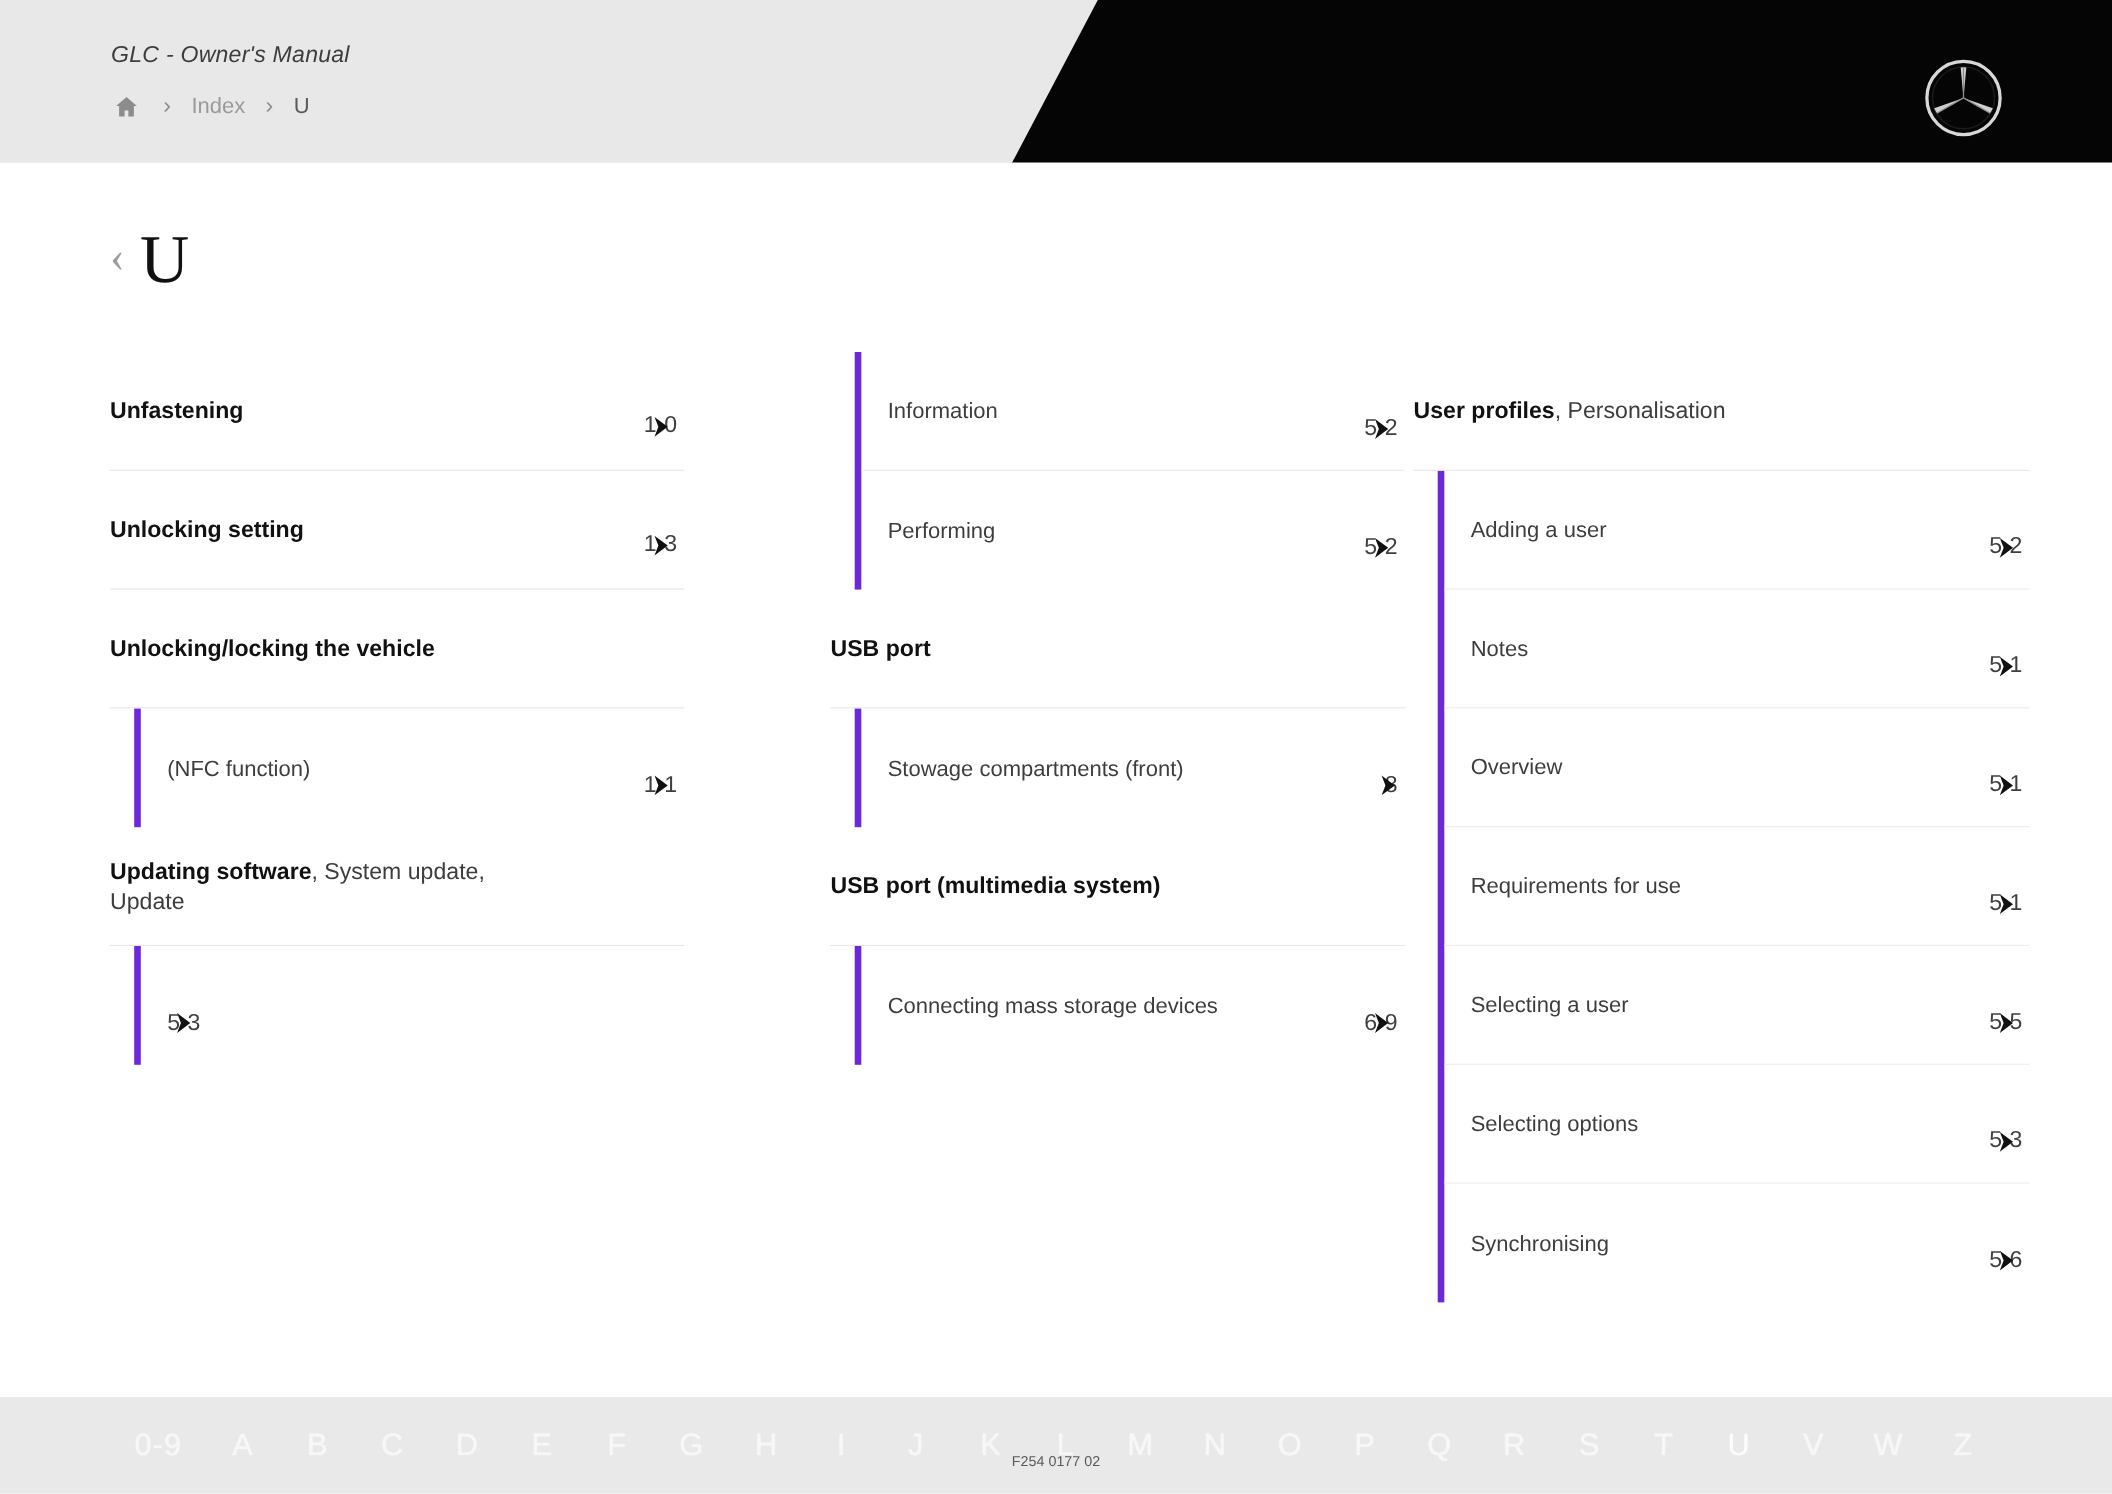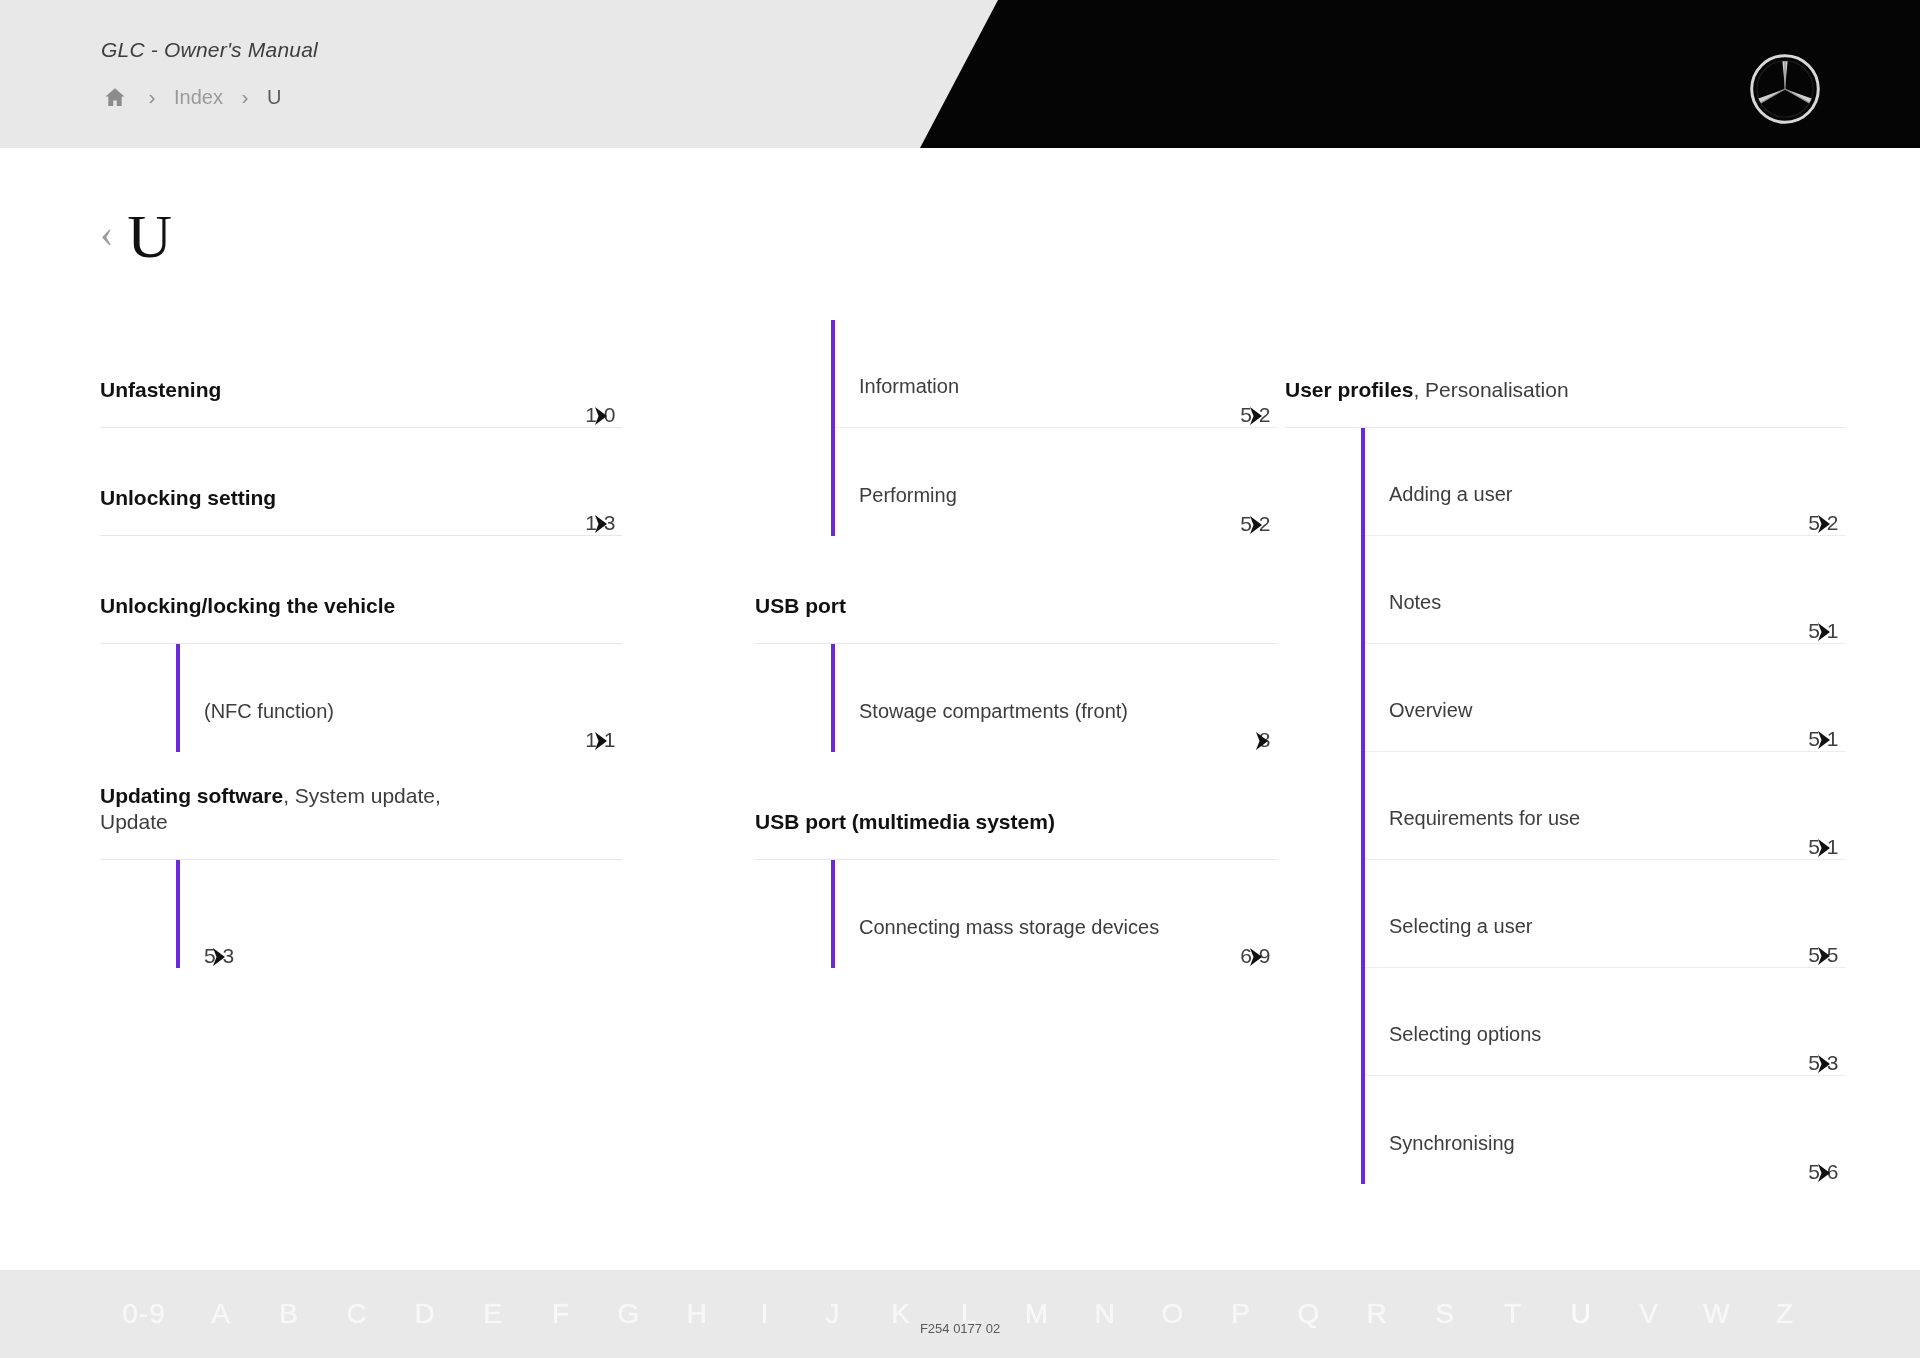--- a/index.html
+++ b/index.html
@@ -68,39 +68,39 @@
   .col{position:absolute;top:0;width:522px;}
   .col-1{left:100px;}
   .col-2{left:755px;}
   .col-3{left:1285px;width:560px;}
 
   .grp{position:relative;}
 
   
   .row{
     position:relative;
-    display:flex;align-items:flex-end;justify-content:space-between;
+    display:flex;align-items:center;justify-content:space-between;
     padding:0 6px 0 0;
     box-sizing:border-box;
   }
   .row.lvl1{
     min-height:108px;
     border-bottom:1px solid #e6e6e6;
   }
   .row.lvl1 .lbl{
     padding-top:26px;padding-bottom:24px;
     font-size:21px;font-weight:700;color:#111;line-height:1.25;
     max-width:400px;
   }
   .row.lvl1 .lbl .reg{font-weight:400;color:#3d3d3d;}
 
   
   .sub{
-    margin-left:76px;
-    border-left:4px solid #6d28d9;
+    margin-left:22px;
+    border-left:6px solid #6d28d9;
   }
   .sub .row.lvl2{
     min-height:108px;
     border-bottom:1px solid #ededed;
     padding-left:24px;
   }
   .sub .row.lvl2:last-child{border-bottom:none;}
   .sub .row.lvl2 .lbl{
     padding-top:30px;padding-bottom:28px;
     font-size:20px;font-weight:400;color:#3d3d3d;line-height:1.25;

